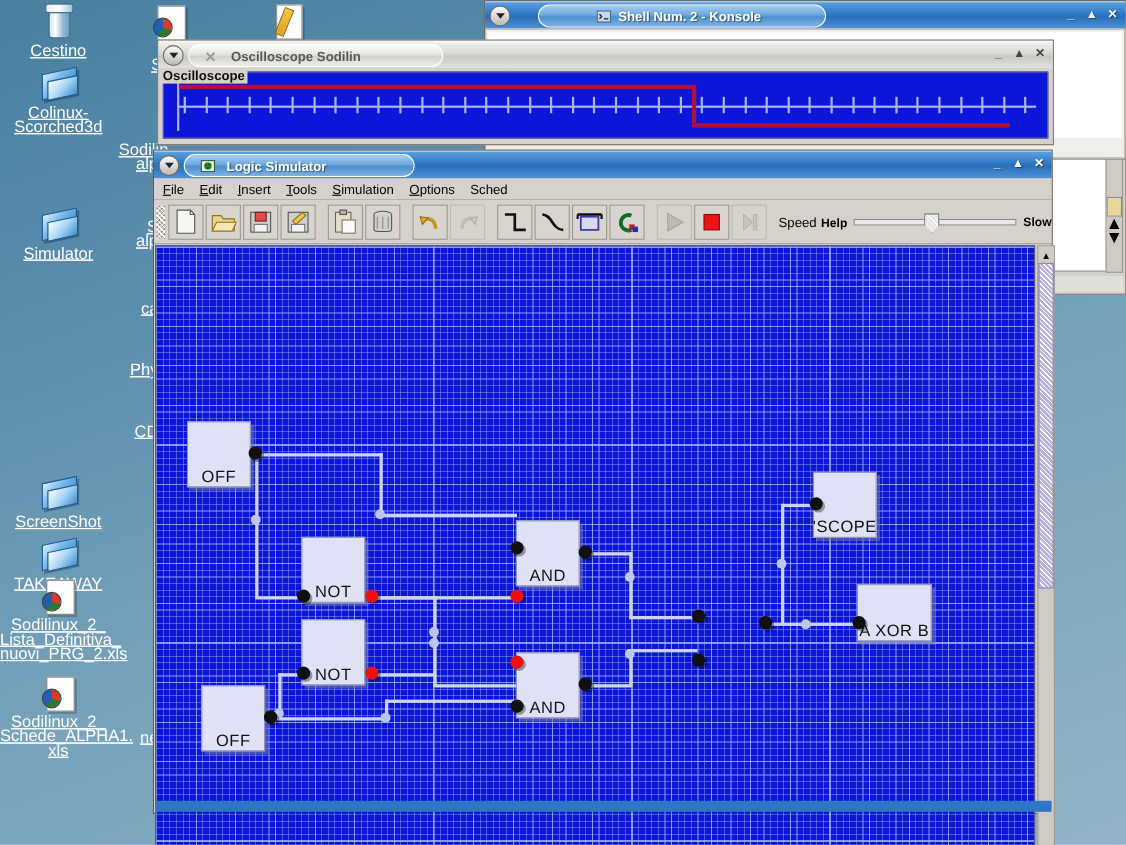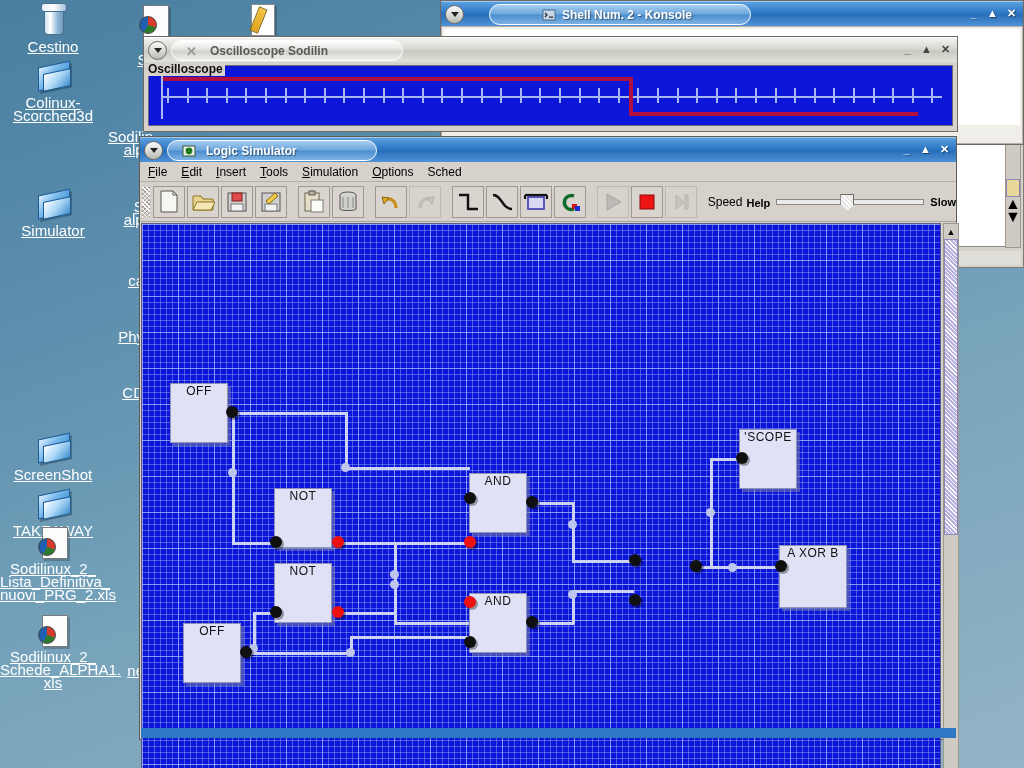--- a/index.html
+++ b/index.html
@@ -153,22 +153,22 @@
       repeating-linear-gradient(to bottom, rgba(170,190,255,.40) 0 1px, transparent 1px 6px),
       repeating-linear-gradient(to right, rgba(190,205,255,.55) 0 1px, transparent 1px 36px),
       repeating-linear-gradient(to bottom, rgba(190,205,255,.55) 0 1px, transparent 1px 36px);
     overflow:hidden;
   }
   .gate{
     position:absolute;
     background:#dfe2f7;
     border:1px solid #8f93b8;
     box-shadow:3px 3px 0 rgba(120,125,170,.55);
-    display:flex;align-items:flex-start;justify-content:center;
-    font-size:12px;color:#111;letter-spacing:.5px;
+    display:flex;align-items:flex-end;justify-content:center;
+    font-size:15px;color:#111;letter-spacing:.5px;
     font-family:"Liberation Sans",sans-serif;
   }
   .pin{position:absolute;width:12px;height:12px;border-radius:50%;background:#101010;
        box-shadow:2px 2px 0 rgba(0,0,0,.35);}
   .pin.hot{background:#ee1111;}
   .wire{position:absolute;background:#ccd2f2;}
   .wire.h{height:3px;}
   .wire.v{width:3px;}
   .node{position:absolute;width:9px;height:9px;border-radius:50%;background:#bfc6ee;}
 
@@ -628,21 +628,21 @@
 
       <div class="pin" style="left:487px;top:330px"></div>
       <div class="pin" style="left:487px;top:370px"></div>
       <div class="pin" style="left:548px;top:336px"></div>
 
       <div class="gate" style="left:597px;top:205px;width:58px;height:60px">
         <span>'SCOPE</span>
       </div>
       <div class="pin" style="left:594px;top:228px"></div>
 
-      <div class="gate" style="left:637px;top:321px;width:68px;height:63px">
+      <div class="gate" style="left:637px;top:307px;width:68px;height:52px">
         <span>A XOR B</span>
       </div>
       <div class="pin" style="left:633px;top:336px"></div>
     </div>
 
     <div class="sb-v" style="left:803px;top:86px;height:566px">
       <div class="sb-arrow" style="height:15px;font-size:9px">▲</div>
       <div class="sb-thumb" style="height:296px"></div>
       <div style="flex:1"></div>
 

